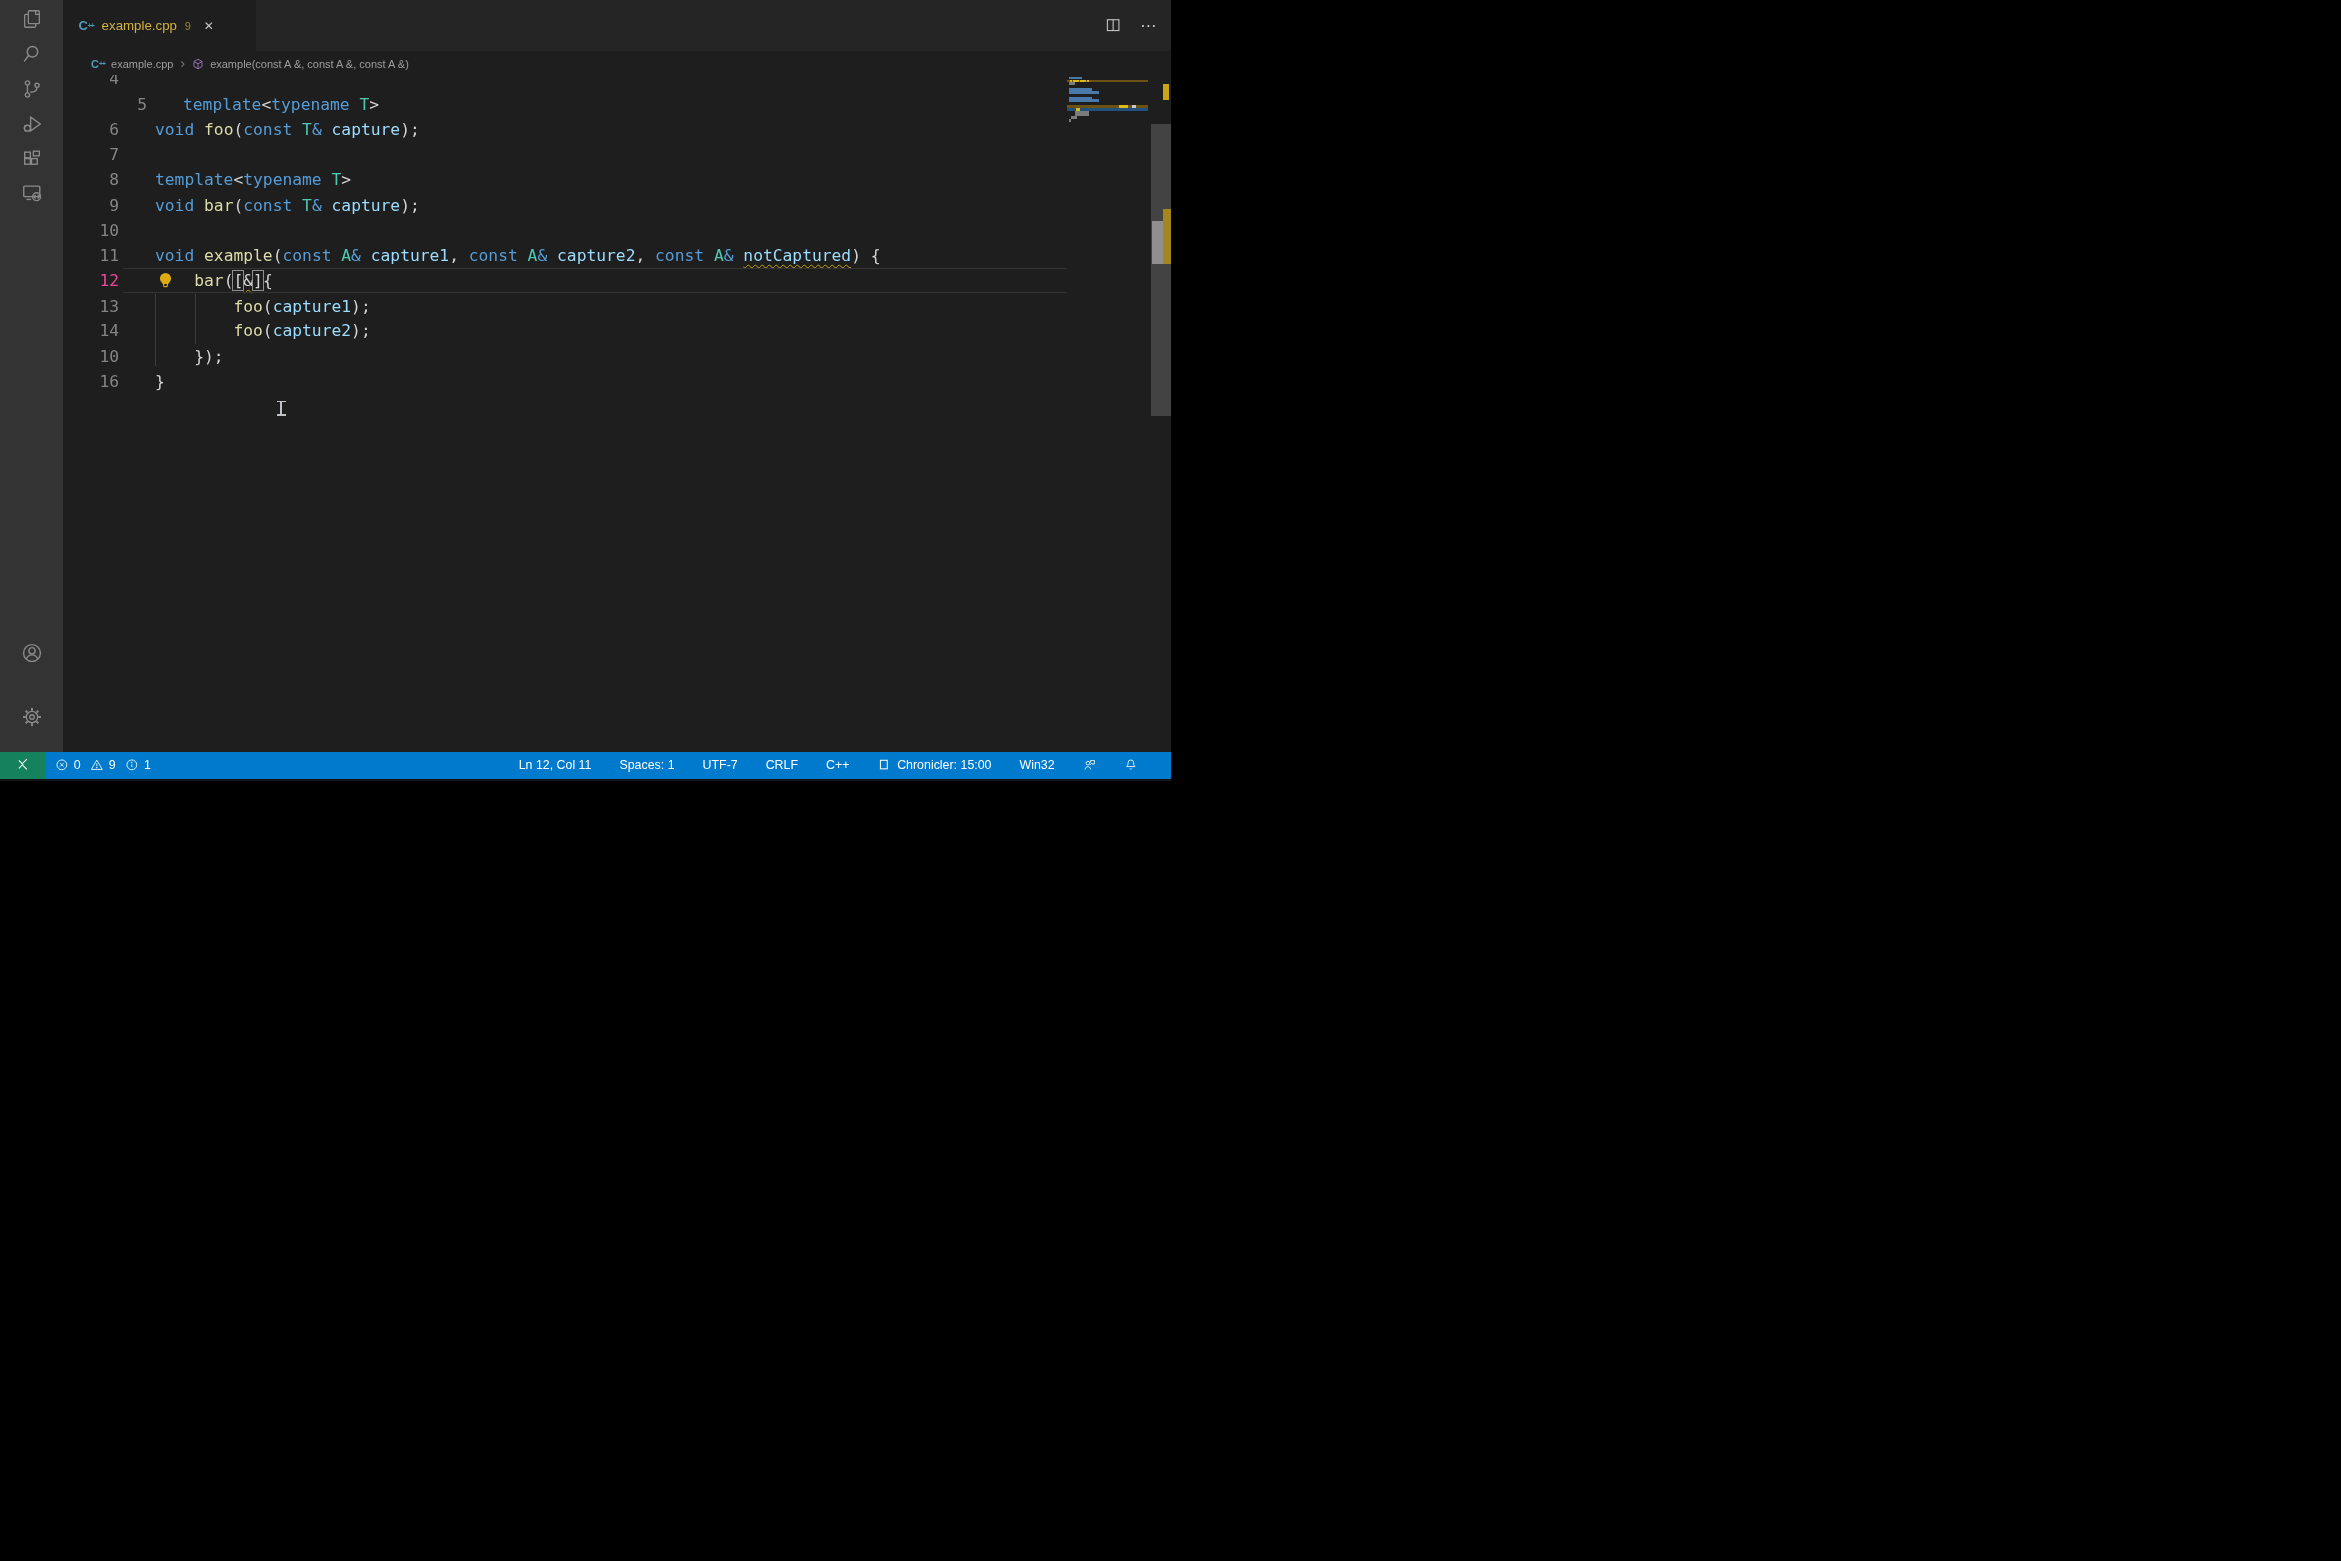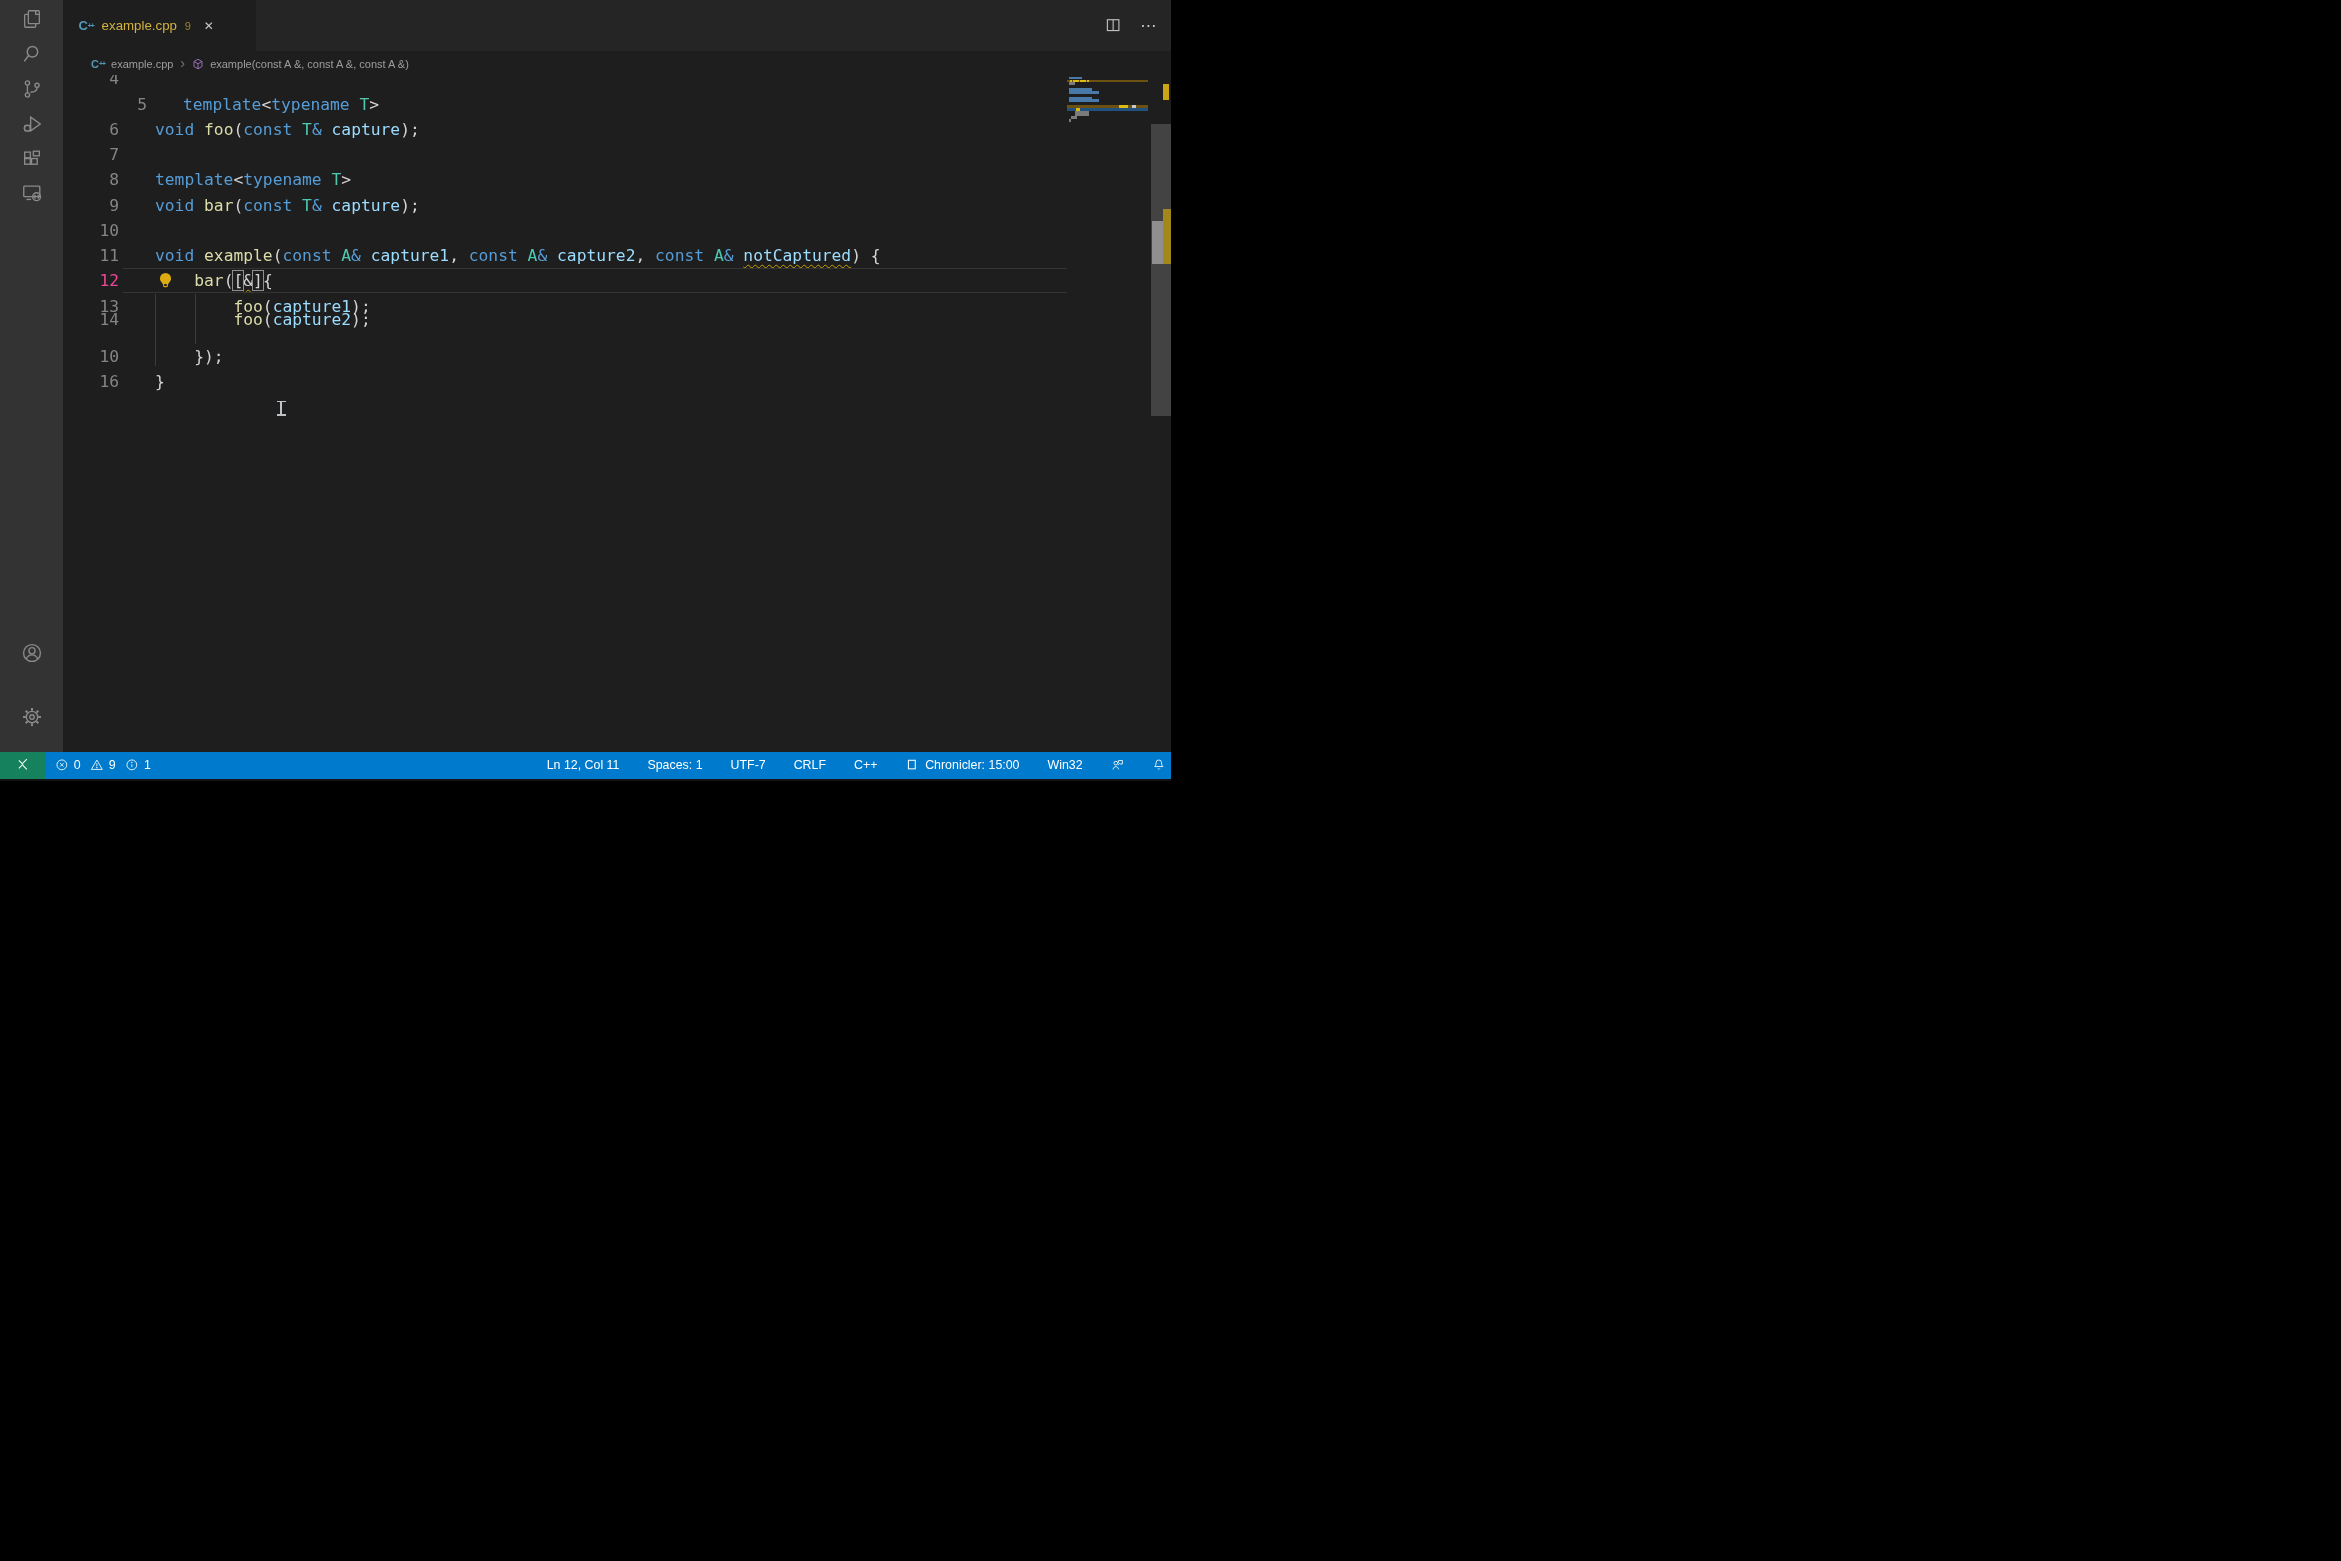--- a/index.html
+++ b/index.html
@@ -55,21 +55,21 @@
   .overview{position:absolute;left:1088px;top:0;width:19.7px;height:677px;}
   .ov-warn-top{position:absolute;left:12px;top:9.4px;width:6px;height:15.4px;background:#caa616;}
   .ov-slider{position:absolute;left:0;top:49px;width:19.7px;height:292px;background:#434343;cursor:pointer;}
   .ov-gray{position:absolute;left:0.9px;top:146px;width:11px;height:43px;background:#8f8f8f;}
   .ov-yellow{position:absolute;left:12px;top:134px;width:7.7px;height:55px;background:#a3871c;}
   
   .statusbar{position:absolute;left:0;top:752px;right:0;height:26.5px;background:#007acc;color:#ffffff;font-size:12.4px;}
   .sb-remote{position:absolute;left:0;top:0;width:45px;height:26.5px;background:#16825d;
       display:flex;align-items:center;justify-content:center;cursor:pointer;}
   .sb-left{position:absolute;left:55px;top:0;height:26.5px;display:flex;align-items:center;gap:5.1px;cursor:pointer;}
-  .sb-right{position:absolute;right:0;top:0;height:26.5px;display:flex;align-items:center;gap:28px;padding-right:5px;}
+  .sb-right{position:absolute;right:0;top:0;height:26.5px;display:flex;align-items:center;gap:28px;padding-right:33px;}
   .sb-item{display:flex;align-items:center;gap:6px;cursor:pointer;white-space:nowrap;}
   .statusbar svg{width:13.7px;height:13.7px;display:block;}
   .bottomstrip{position:absolute;left:0;top:779px;right:0;height:1.7px;background:#141414;}
 </style>
 </head>
 <body>
 
 <div id="app">
 
   <div class="activitybar">
@@ -172,21 +172,21 @@
         <div class="row" style="top: -8.6px;"><span class="ln">4</span><span class="txt"></span></div>
         <div class="row" style="top: 16.7px; padding-left: 28px;"><span class="ln">5</span><span class="txt"><span class="c-kw">template</span><span class="c-pn">&lt;</span><span class="c-kw">typename</span><span class="c-pn"> </span><span class="c-ty">T</span><span class="c-pn">&gt;</span></span></div>
         <div class="row" style="top: 42px;"><span class="ln">6</span><span class="txt"><span class="c-kw">void</span><span class="c-pn"> </span><span class="c-fn">foo</span><span class="c-pn">(</span><span class="c-kw">const</span><span class="c-pn"> </span><span class="c-ty">T</span><span class="c-kw">&amp;</span><span class="c-pn"> </span><span class="c-va">capture</span><span class="c-pn">);</span></span></div>
         <div class="row" style="top: 67px;"><span class="ln">7</span><span class="txt"></span></div>
         <div class="row" style="top: 92px;"><span class="ln">8</span><span class="txt"><span class="c-kw">template</span><span class="c-pn">&lt;</span><span class="c-kw">typename</span><span class="c-pn"> </span><span class="c-ty">T</span><span class="c-pn">&gt;</span></span></div>
         <div class="row" style="top: 118px;"><span class="ln">9</span><span class="txt"><span class="c-kw">void</span><span class="c-pn"> </span><span class="c-fn">bar</span><span class="c-pn">(</span><span class="c-kw">const</span><span class="c-pn"> </span><span class="c-ty">T</span><span class="c-kw">&amp;</span><span class="c-pn"> </span><span class="c-va">capture</span><span class="c-pn">);</span></span></div>
         <div class="row" style="top: 143px;"><span class="ln">10</span><span class="txt"></span></div>
         <div class="row" style="top: 168px;"><span class="ln">11</span><span class="txt"><span class="c-kw">void</span><span class="c-pn"> </span><span class="c-fn">example</span><span class="c-pn">(</span><span class="c-kw">const</span><span class="c-pn"> </span><span class="c-ty">A</span><span class="c-kw">&amp;</span><span class="c-pn"> </span><span class="c-va">capture1</span><span class="c-pn">, </span><span class="c-kw">const</span><span class="c-pn"> </span><span class="c-ty">A</span><span class="c-kw">&amp;</span><span class="c-pn"> </span><span class="c-va">capture2</span><span class="c-pn">, </span><span class="c-kw">const</span><span class="c-pn"> </span><span class="c-ty">A</span><span class="c-kw">&amp;</span><span class="c-pn"> </span><span class="c-va u">notCaptured</span><span class="c-pn">) {</span></span></div>
         <div class="row cur" style="top: 193px;"><span class="ln">12</span><span class="txt"><span class="c-pn">    </span><span class="c-fn">bar</span><span class="c-pn">(</span><span class="c-pn bx">[</span><span class="c-pn u">&amp;</span><span class="c-pn bx">]</span><span class="c-pn">{</span></span></div>
         <div class="row" style="top: 219px;"><span class="ln">13</span><span class="txt"><span class="c-pn">        </span><span class="c-fn">foo</span><span class="c-pn">(</span><span class="c-va">capture1</span><span class="c-pn">);</span></span></div>
-        <div class="row" style="top: 232px;"><span class="ln">14</span><span class="txt"><span class="c-pn">        </span><span class="c-fn">foo</span><span class="c-pn">(</span><span class="c-va">capture2</span><span class="c-pn">);</span></span></div>
+        <div class="row" style="top: 243px;"><span class="ln">14</span><span class="txt"><span class="c-pn">        </span><span class="c-fn">foo</span><span class="c-pn">(</span><span class="c-va">capture2</span><span class="c-pn">);</span></span></div>
         <div class="row" style="top: 269px;"><span class="ln">10</span><span class="txt"><span class="c-pn">    });</span></span></div>
         <div class="row" style="top: 294px;"><span class="ln">16</span><span class="txt"><span class="c-pn">}</span></span></div>
       </div>
     <div class="ig" id="ig1"></div>
     <div class="ig" id="ig2"></div>
     <div class="bulb">
       <svg viewBox="0 0 24 24">
           <path fill="#ddab12" d="M12 2.5a7 7 0 0 1 7 7c0 2.6-1.4 4.3-2.6 5.6-.7.8-1.4 1.6-1.4 2.4v1a2 2 0 0 1-2 2h-2a2 2 0 0 1-2-2v-1c0-.8-.7-1.6-1.4-2.4C6.4 13.8 5 12.1 5 9.5a7 7 0 0 1 7-7z"></path>
           <rect x="10.4" y="16.4" width="3.2" height="2.6" fill="#1e1e1e"></rect>
         </svg>

